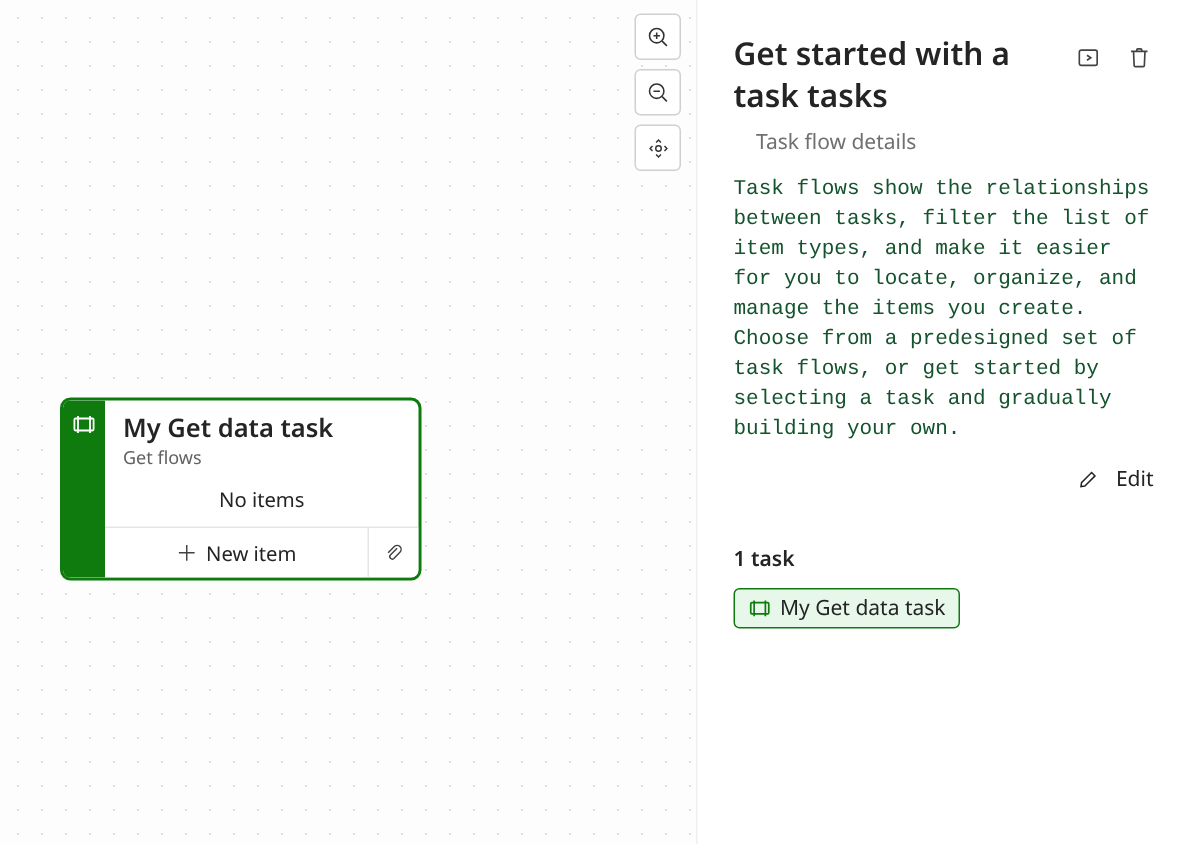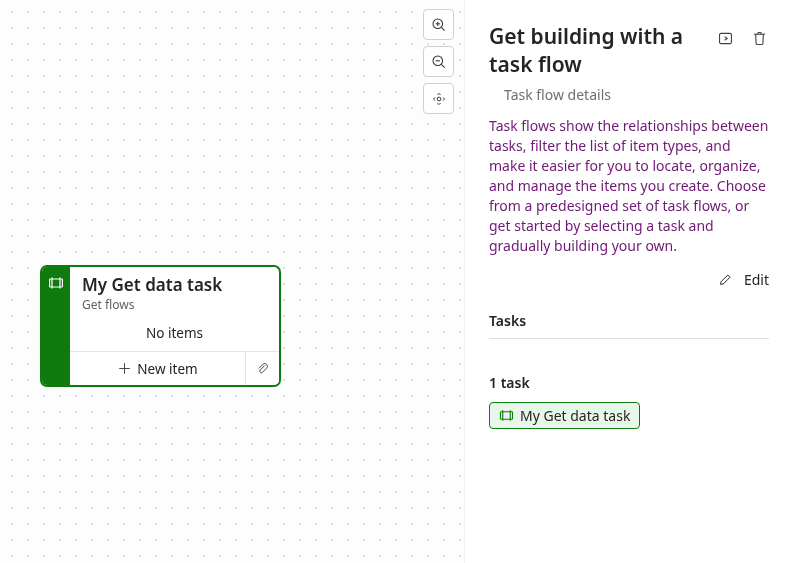--- a/index.html
+++ b/index.html
@@ -59,21 +59,21 @@
     .panel {
       flex: 1; padding: 22px 24px 20px 24px; overflow: hidden;
       color: #242424;
     }
     .panel-header { position: relative; }
     .panel-actions { position: absolute; top: 6px; right: 0; display: flex; gap: 14px; }
     .icon-btn { width: 20px; height: 20px; display:flex; align-items:center; justify-content:center; cursor:pointer; color:#424242; }
     .icon-btn svg { display:block; }
     .panel-title { font-size: 21px; font-weight: 600; line-height: 1.35; max-width: 215px; }
     .panel-subtitle { font-size: 14px; color: #707070; margin-top: 6px; margin-left: 15px; }
-    .panel-desc { font-size: 14px; color: #701a75; margin-top: 12px; line-height: 1.43; }
+    .panel-desc { font-size: 14px; color: #14532d; margin-top: 12px; line-height: 1.43; font-family: Liberation Mono, monospace; }
     .edit-row { display: flex; justify-content: flex-end; margin-top: 14px; }
     .edit-btn { display:flex; align-items:center; gap:11px; font-size:14px; color:#242424; cursor:pointer; }
     .edit-btn svg { display:block; }
 
     .section-header {
       font-size: 14px; font-weight: 600; color: #242424; margin-top: 22px;
       border-bottom: 1px solid #e0e0e0; padding-bottom: 8px;
     }
     .task-count { font-size: 14px; font-weight: 600; color: #242424; margin-top: 34px; }
     .task-chip {
@@ -160,34 +160,33 @@
           </svg>
         </div>
         <div class="icon-btn">
           <svg width="17" height="17" viewBox="0 0 20 20" fill="none" stroke="currentColor" stroke-width="1.3">
             <polyline points="3.5,5 16.5,5"></polyline>
               <path d="M5.5 5 L6 16 a1 1 0 0 0 1 1 h6 a1 1 0 0 0 1 -1 L14.5 5"></path>
             <path d="M8 5 V4 a1 1 0 0 1 1 -1 h2 a1 1 0 0 1 1 1 V5"></path>
           </svg>
         </div>
       </div>
-      <div class="panel-title">Get building with a task flow</div>
+      <div class="panel-title">Get started with a task tasks</div>
       <div class="panel-subtitle">Task flow details</div>
       <div class="panel-desc">Task flows show the relationships between tasks, filter the list of item types, and make it easier for you to locate, organize, and manage the items you create. Choose from a predesigned set of task flows, or get started by selecting a task and gradually building your own.</div>
       <div class="edit-row">
         <div class="edit-btn">
           <svg width="15" height="15" viewBox="0 0 20 20" fill="none" stroke="currentColor" stroke-width="1.3">
             <path d="M13 4 L16 7 L7 16 L3.5 16.5 L4 13 Z"></path>
           </svg>
           <span>Edit</span>
         </div>
       </div>
     </div>
 
-    <div class="section-header">Tasks</div>
     <div class="task-count">1 task</div>
     <div class="task-chip">
       <svg width="15" height="15" viewBox="0 0 20 20" fill="none" stroke="currentColor" stroke-width="1.5">
         <rect x="2" y="5" width="16" height="10" rx="1"></rect>
         <line x1="5" y1="3" x2="5" y2="17"></line>
           <line x1="15" y1="3" x2="15" y2="17"></line>
       </svg>
       <span>My Get data task</span>
     </div>
   </div>

